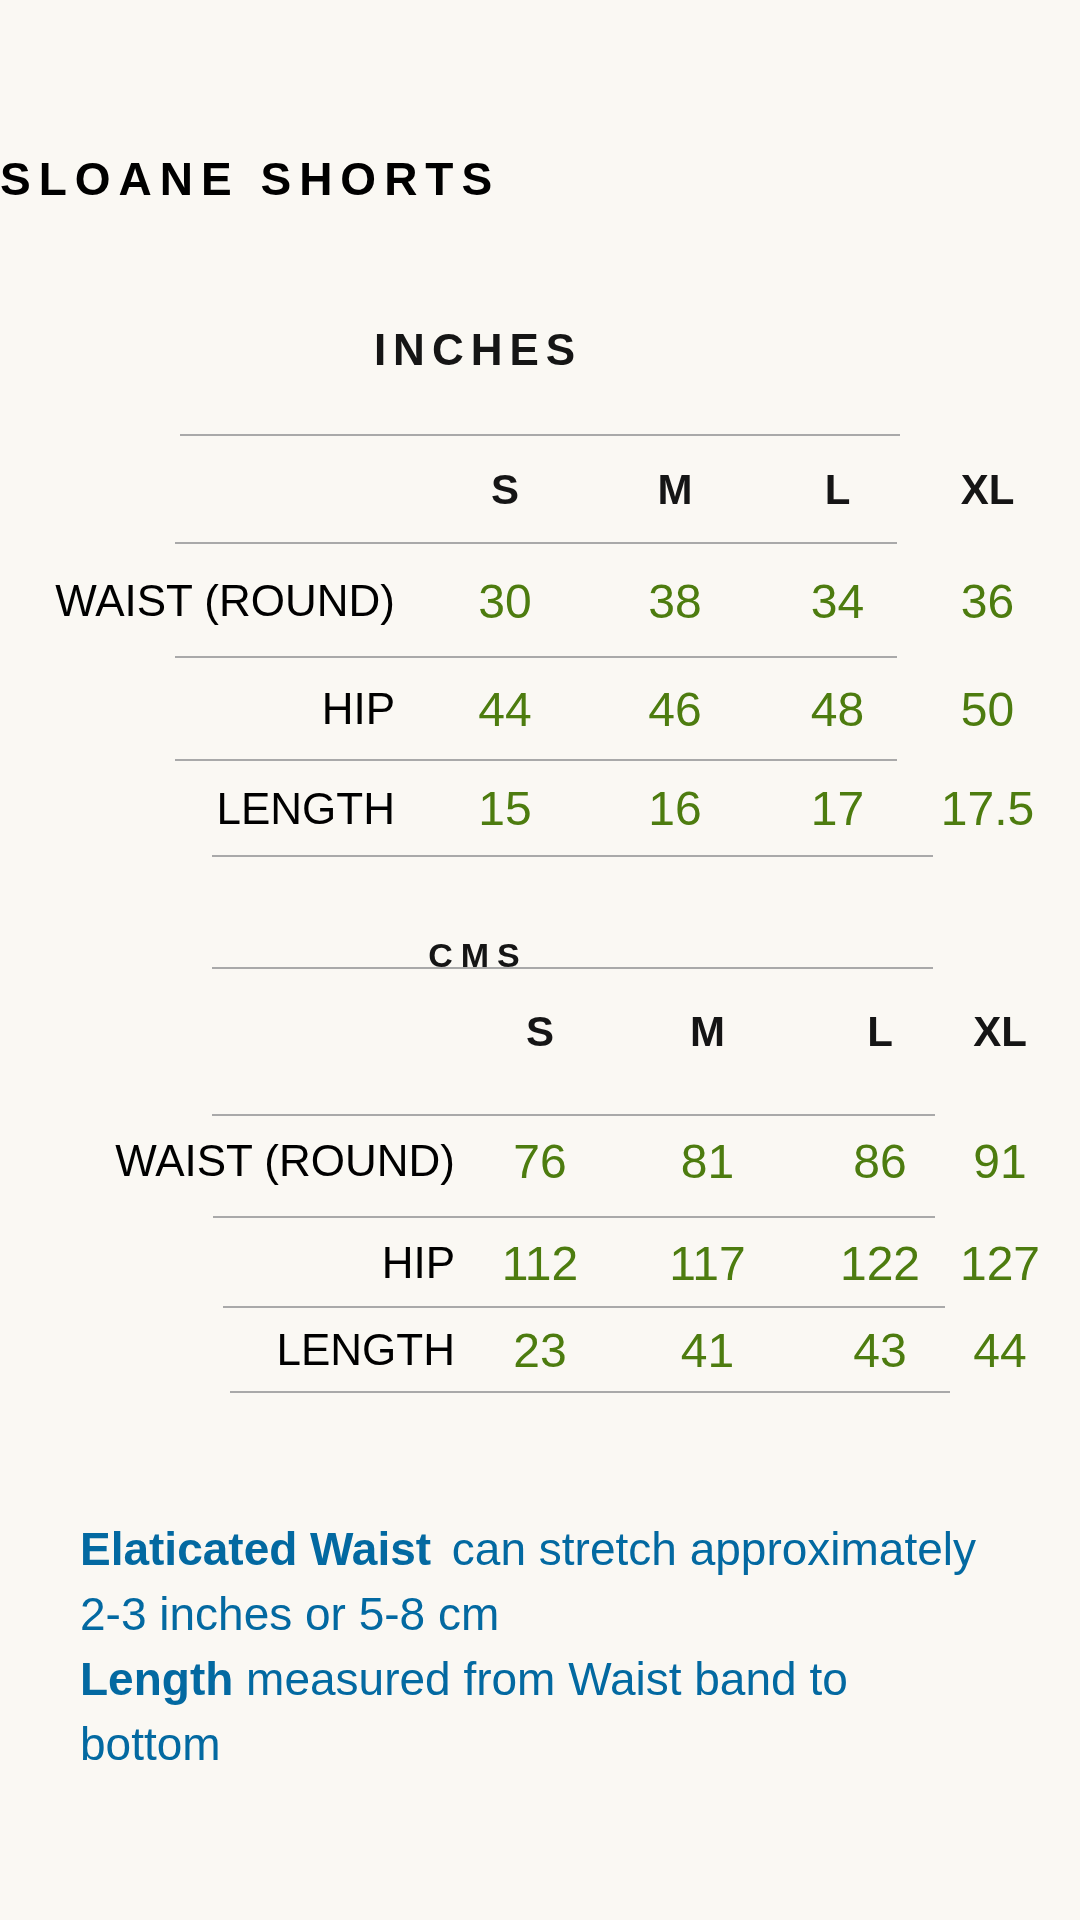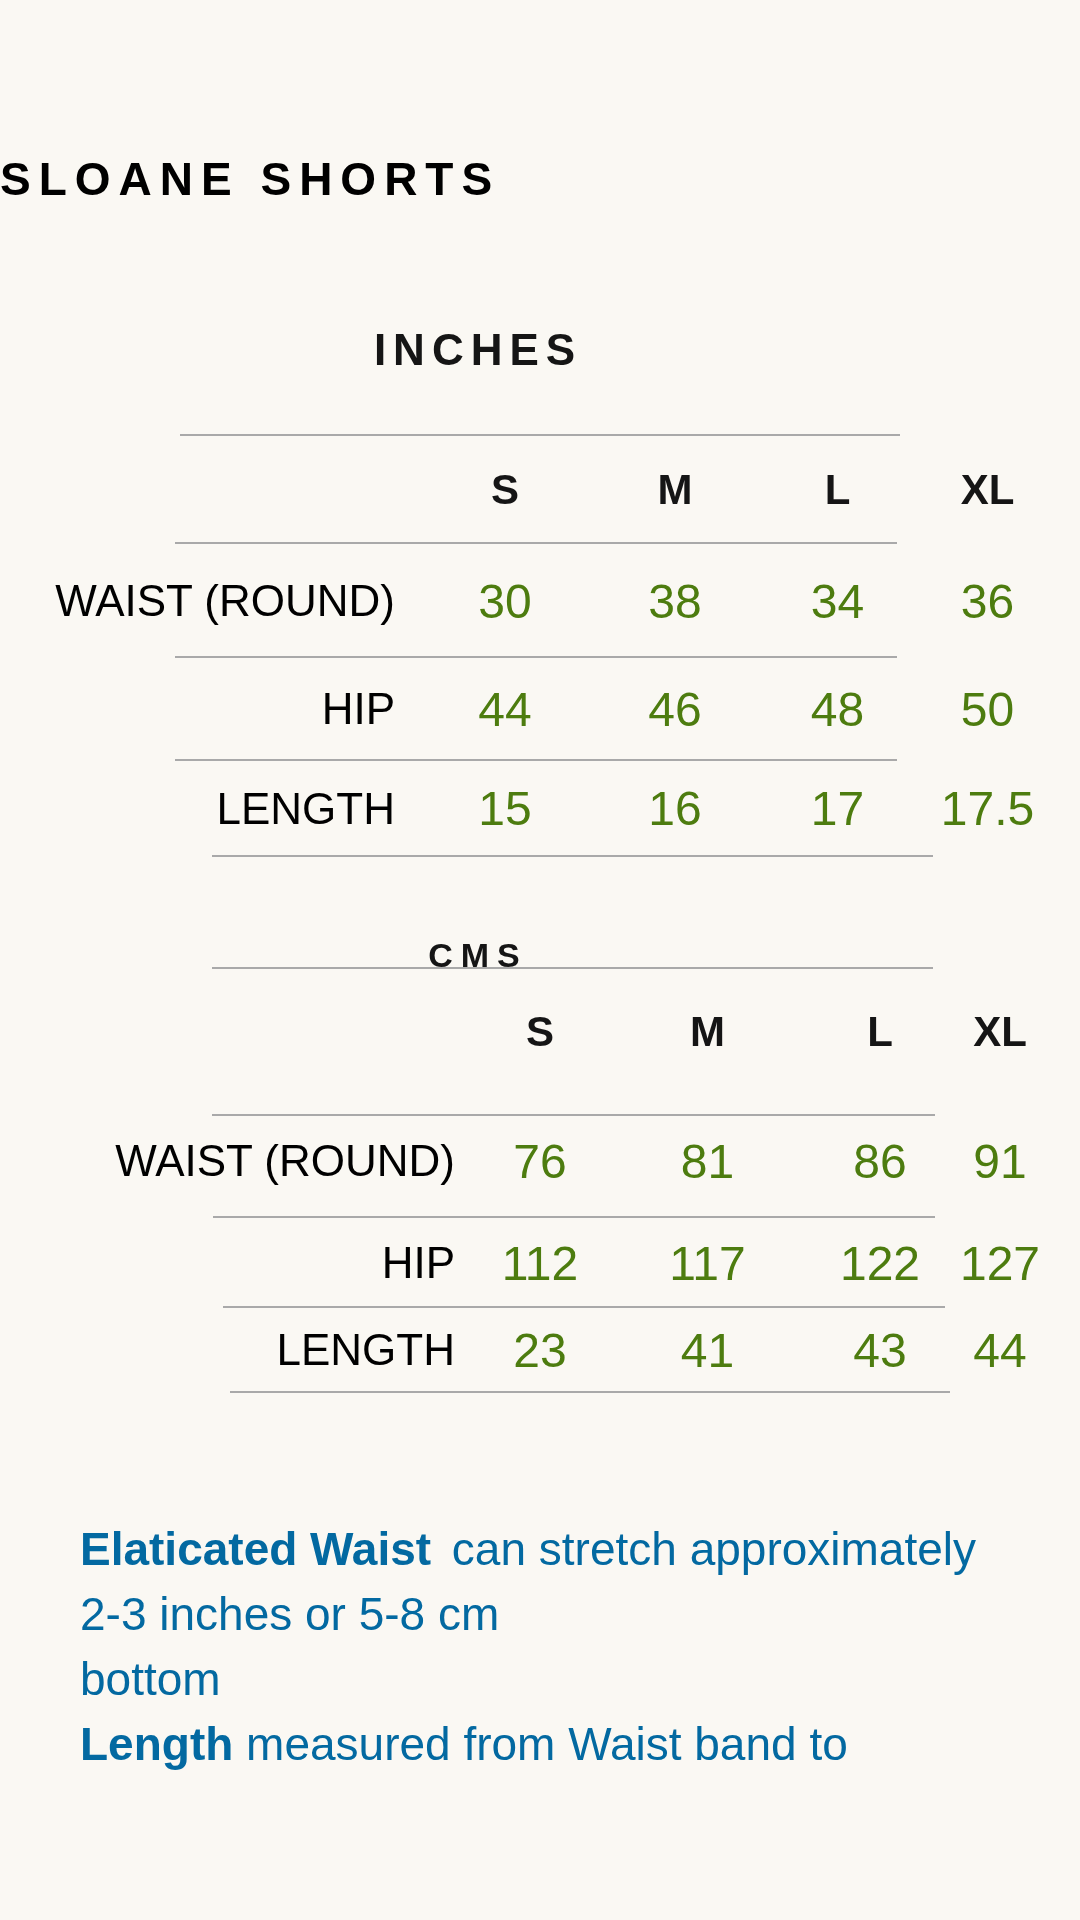--- a/index.html
+++ b/index.html
@@ -190,19 +190,19 @@
   <div class="line l7"></div>
   <div class="line l8"></div>
   <div class="line l9"></div>
   <div class="line l10"></div>
 
   <div class="notes">
     <div class="note-line">
       <span class="bold">Elaticated Waist</span><span class="gap"> can stretch approximately</span>
     </div>
     <div class="note-line">2-3 inches or 5-8 cm</div>
-    <div class="note-line">bottom</div>
     <div class="note-line">
       <span class="bold">Length</span><span> measured from Waist band to</span>
     </div>
+    <div class="note-line">bottom</div>
   </div>
 
 </div>
 
 </body></html>

